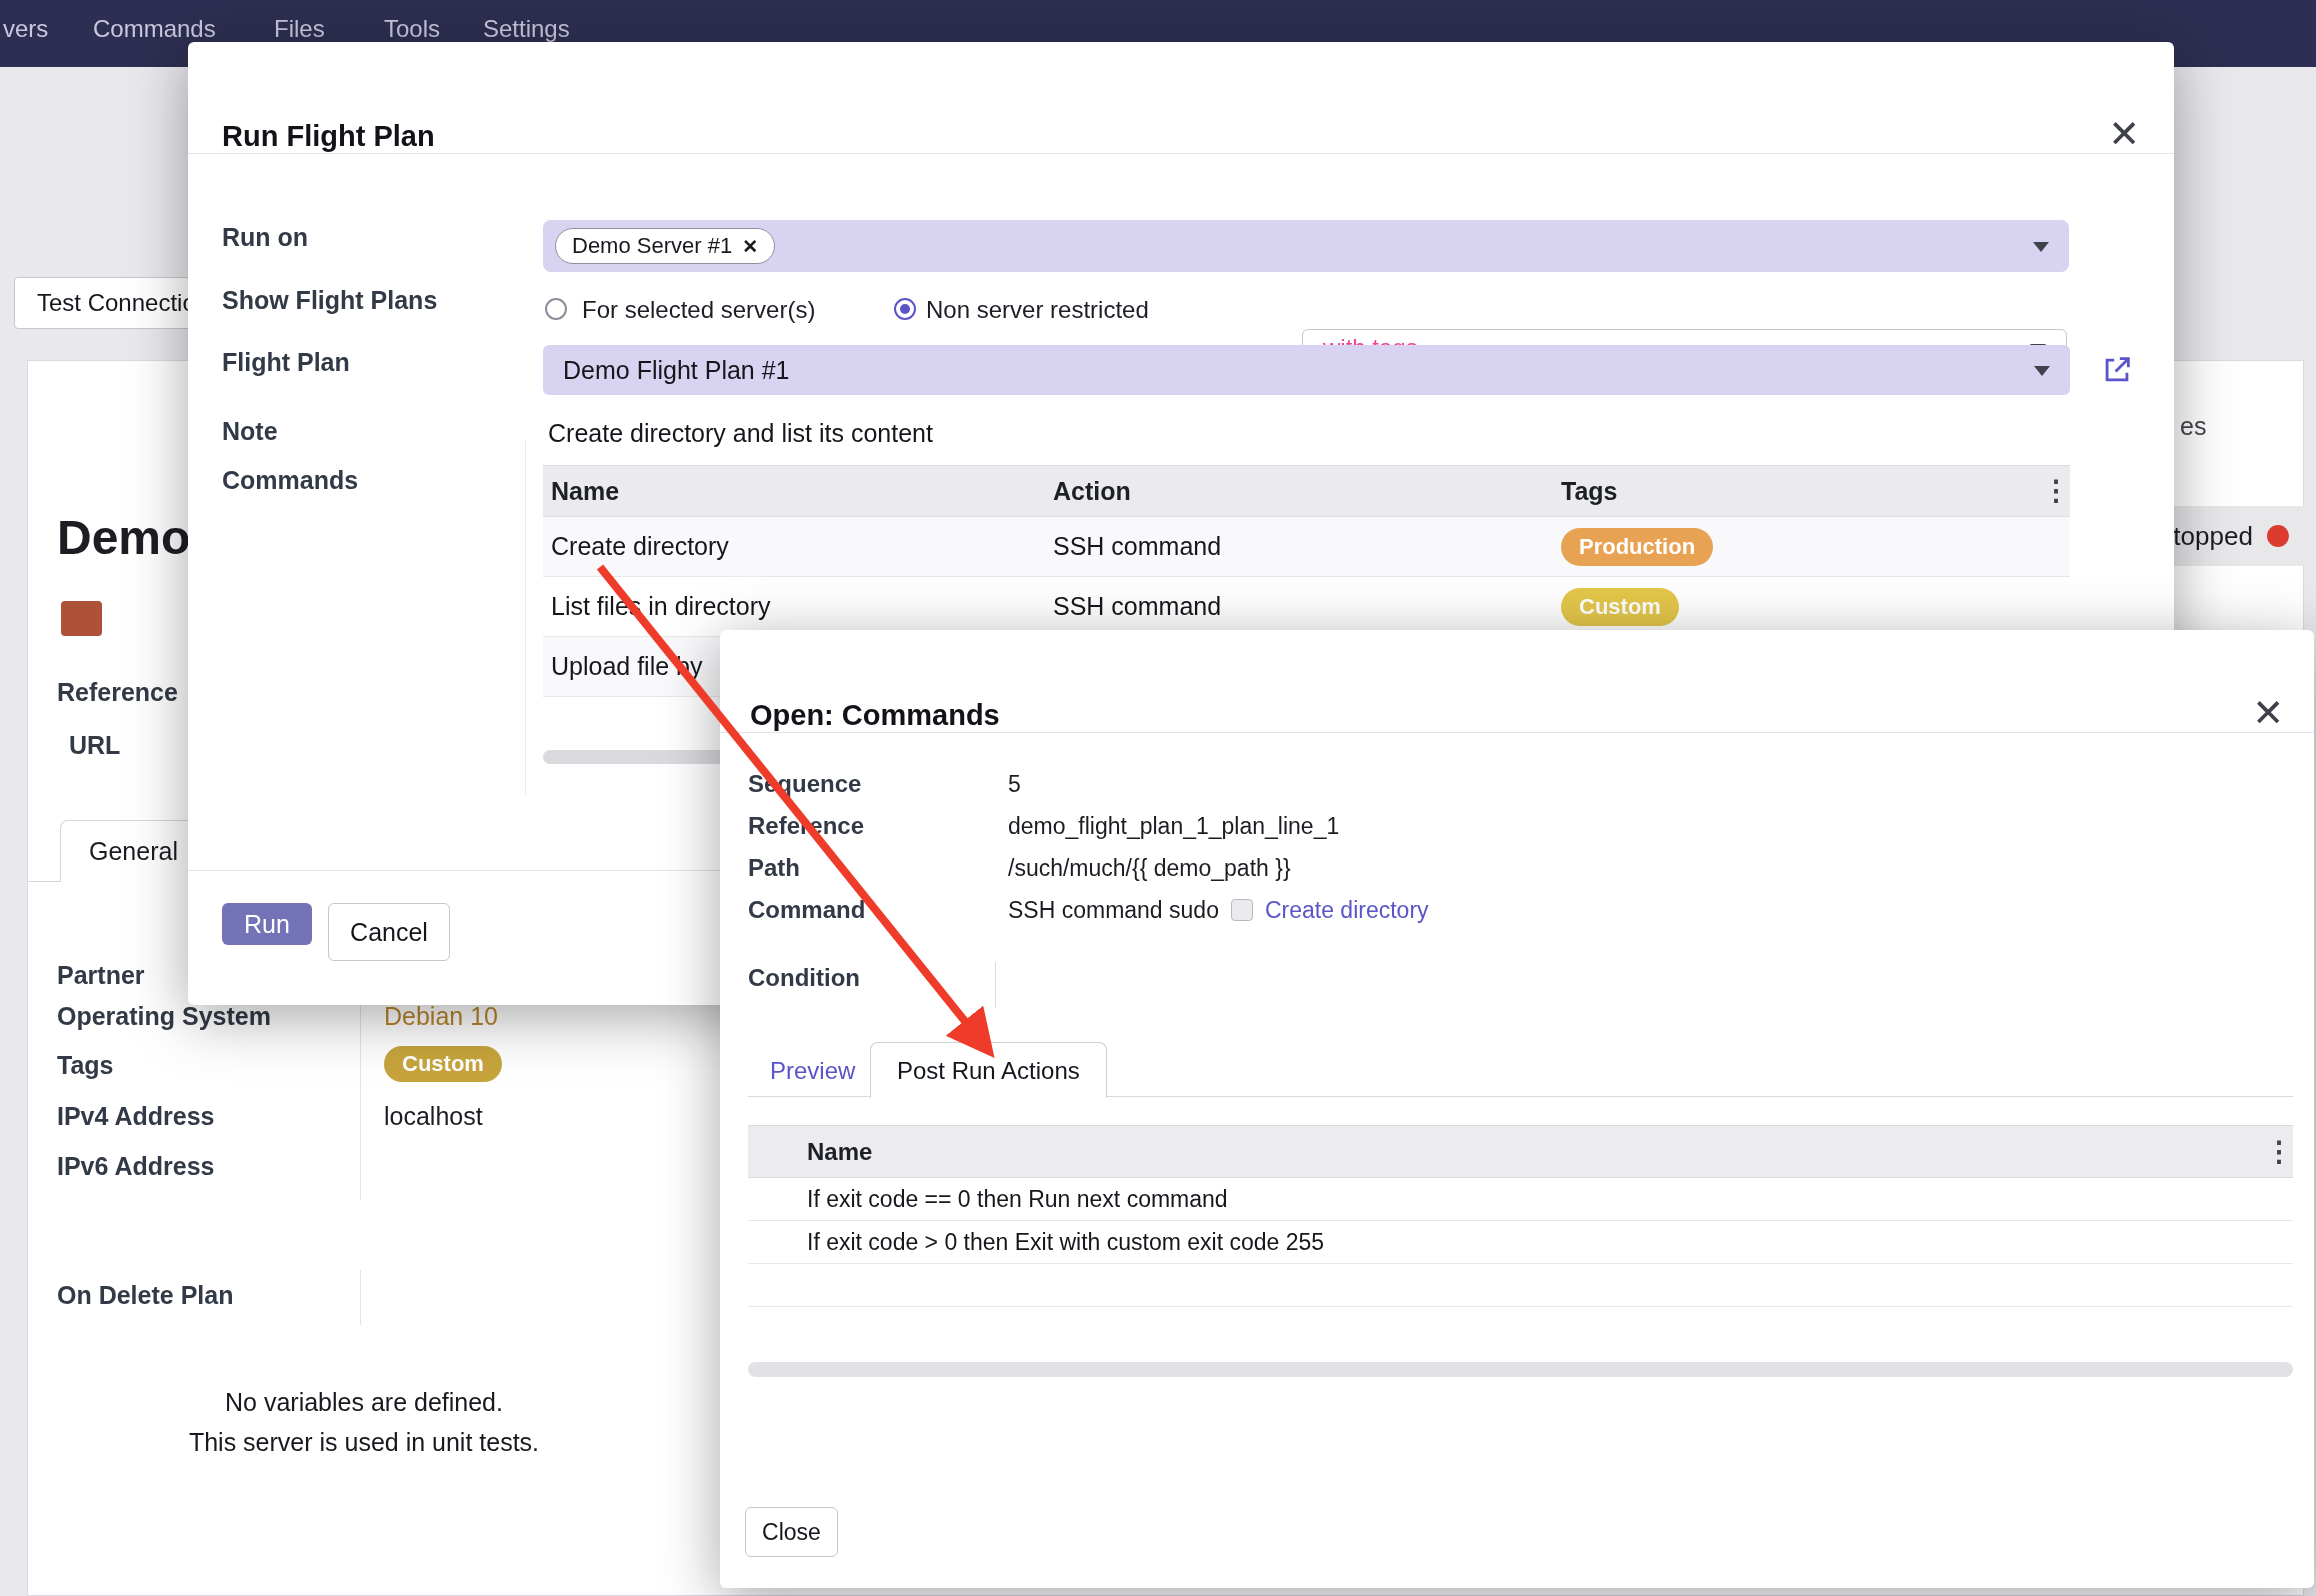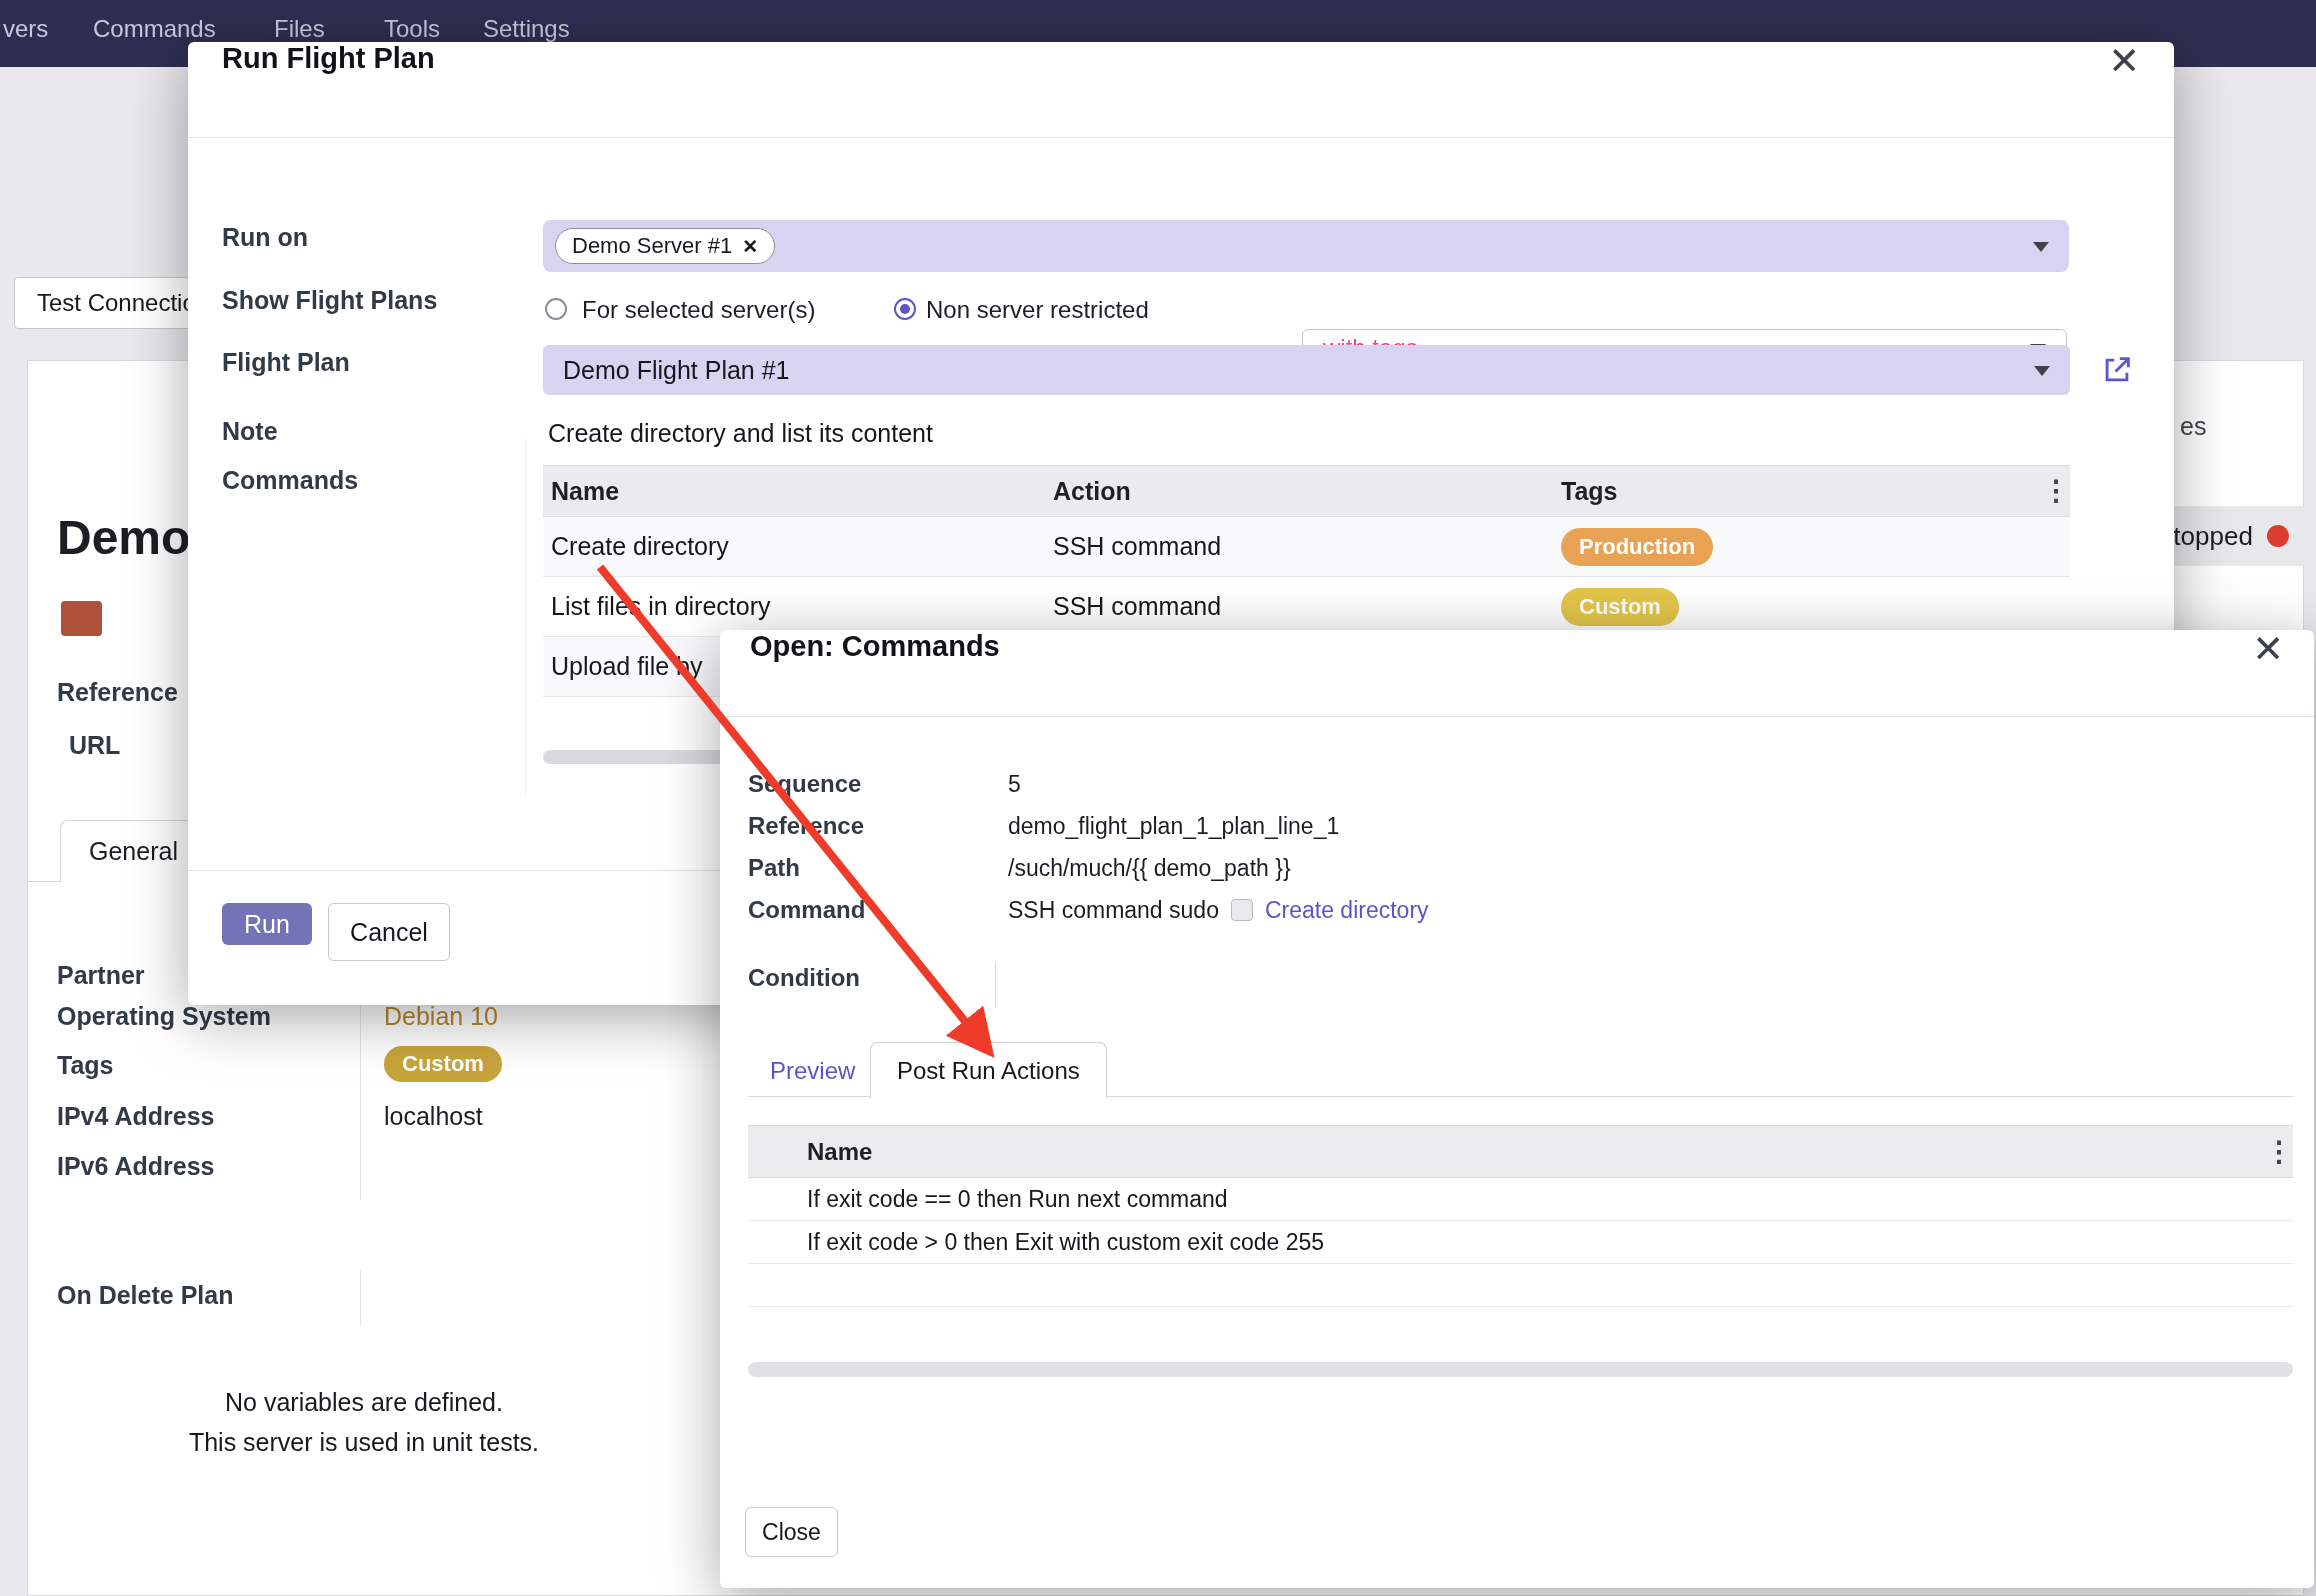--- a/index.html
+++ b/index.html
@@ -30,21 +30,21 @@
   .pill { display:inline-block; height:36px; line-height:36px; border-radius:18px; padding:0 18px;
           color:#fff; font-size:22px; font-weight:700; }
   .unit-note { left:114px; top:1382px; width:500px; text-align:center; font-size:25px; color:#17191e; line-height:40px; }
   .status-pill { left:2140px; top:506px; width:172px; height:60px; background:#e8e8eb; border-radius:10px;
                  display:flex; align-items:center; padding:0 16px; gap:14px; font-size:26px; color:#1b1d22; }
   .status-dot { width:22px; height:22px; border-radius:50%; flex:none; }
   .cut-es { left:2180px; top:412px; font-size:25px; color:#42464e; }
 
   
   .modal { position:absolute; background:#fff; border-radius:6px; box-shadow:0 12px 60px rgba(0,0,0,.35); }
-  .m-header { position:absolute; left:0; right:0; top:0; display:flex; align-items:flex-start;
+  .m-header { position:absolute; left:0; right:0; top:16px; display:flex; align-items:flex-end;
               border-bottom:1px solid #e3e3e7; padding:0 34px; }
   .m-title { flex:1; font-size:29px; font-weight:700; color:#111318; }
   .m-close { font-size:38px; color:#3f424a; cursor:pointer; line-height:1; }
   .flabel { position:absolute; font-size:25px; font-weight:700; color:#333a47; white-space:nowrap; }
   .caret { position:absolute; right:20px; top:50%; margin-top:-4px; width:0; height:0;
            border-left:8px solid transparent; border-right:8px solid transparent; border-top:10px solid #3f424a; }
   .kebab { font-size:28px; font-weight:700; color:#3f424a; line-height:1; cursor:pointer; }
 
   
   .modal1 { left:188px; top:42px; width:1986px; height:963px; z-index:10; }

